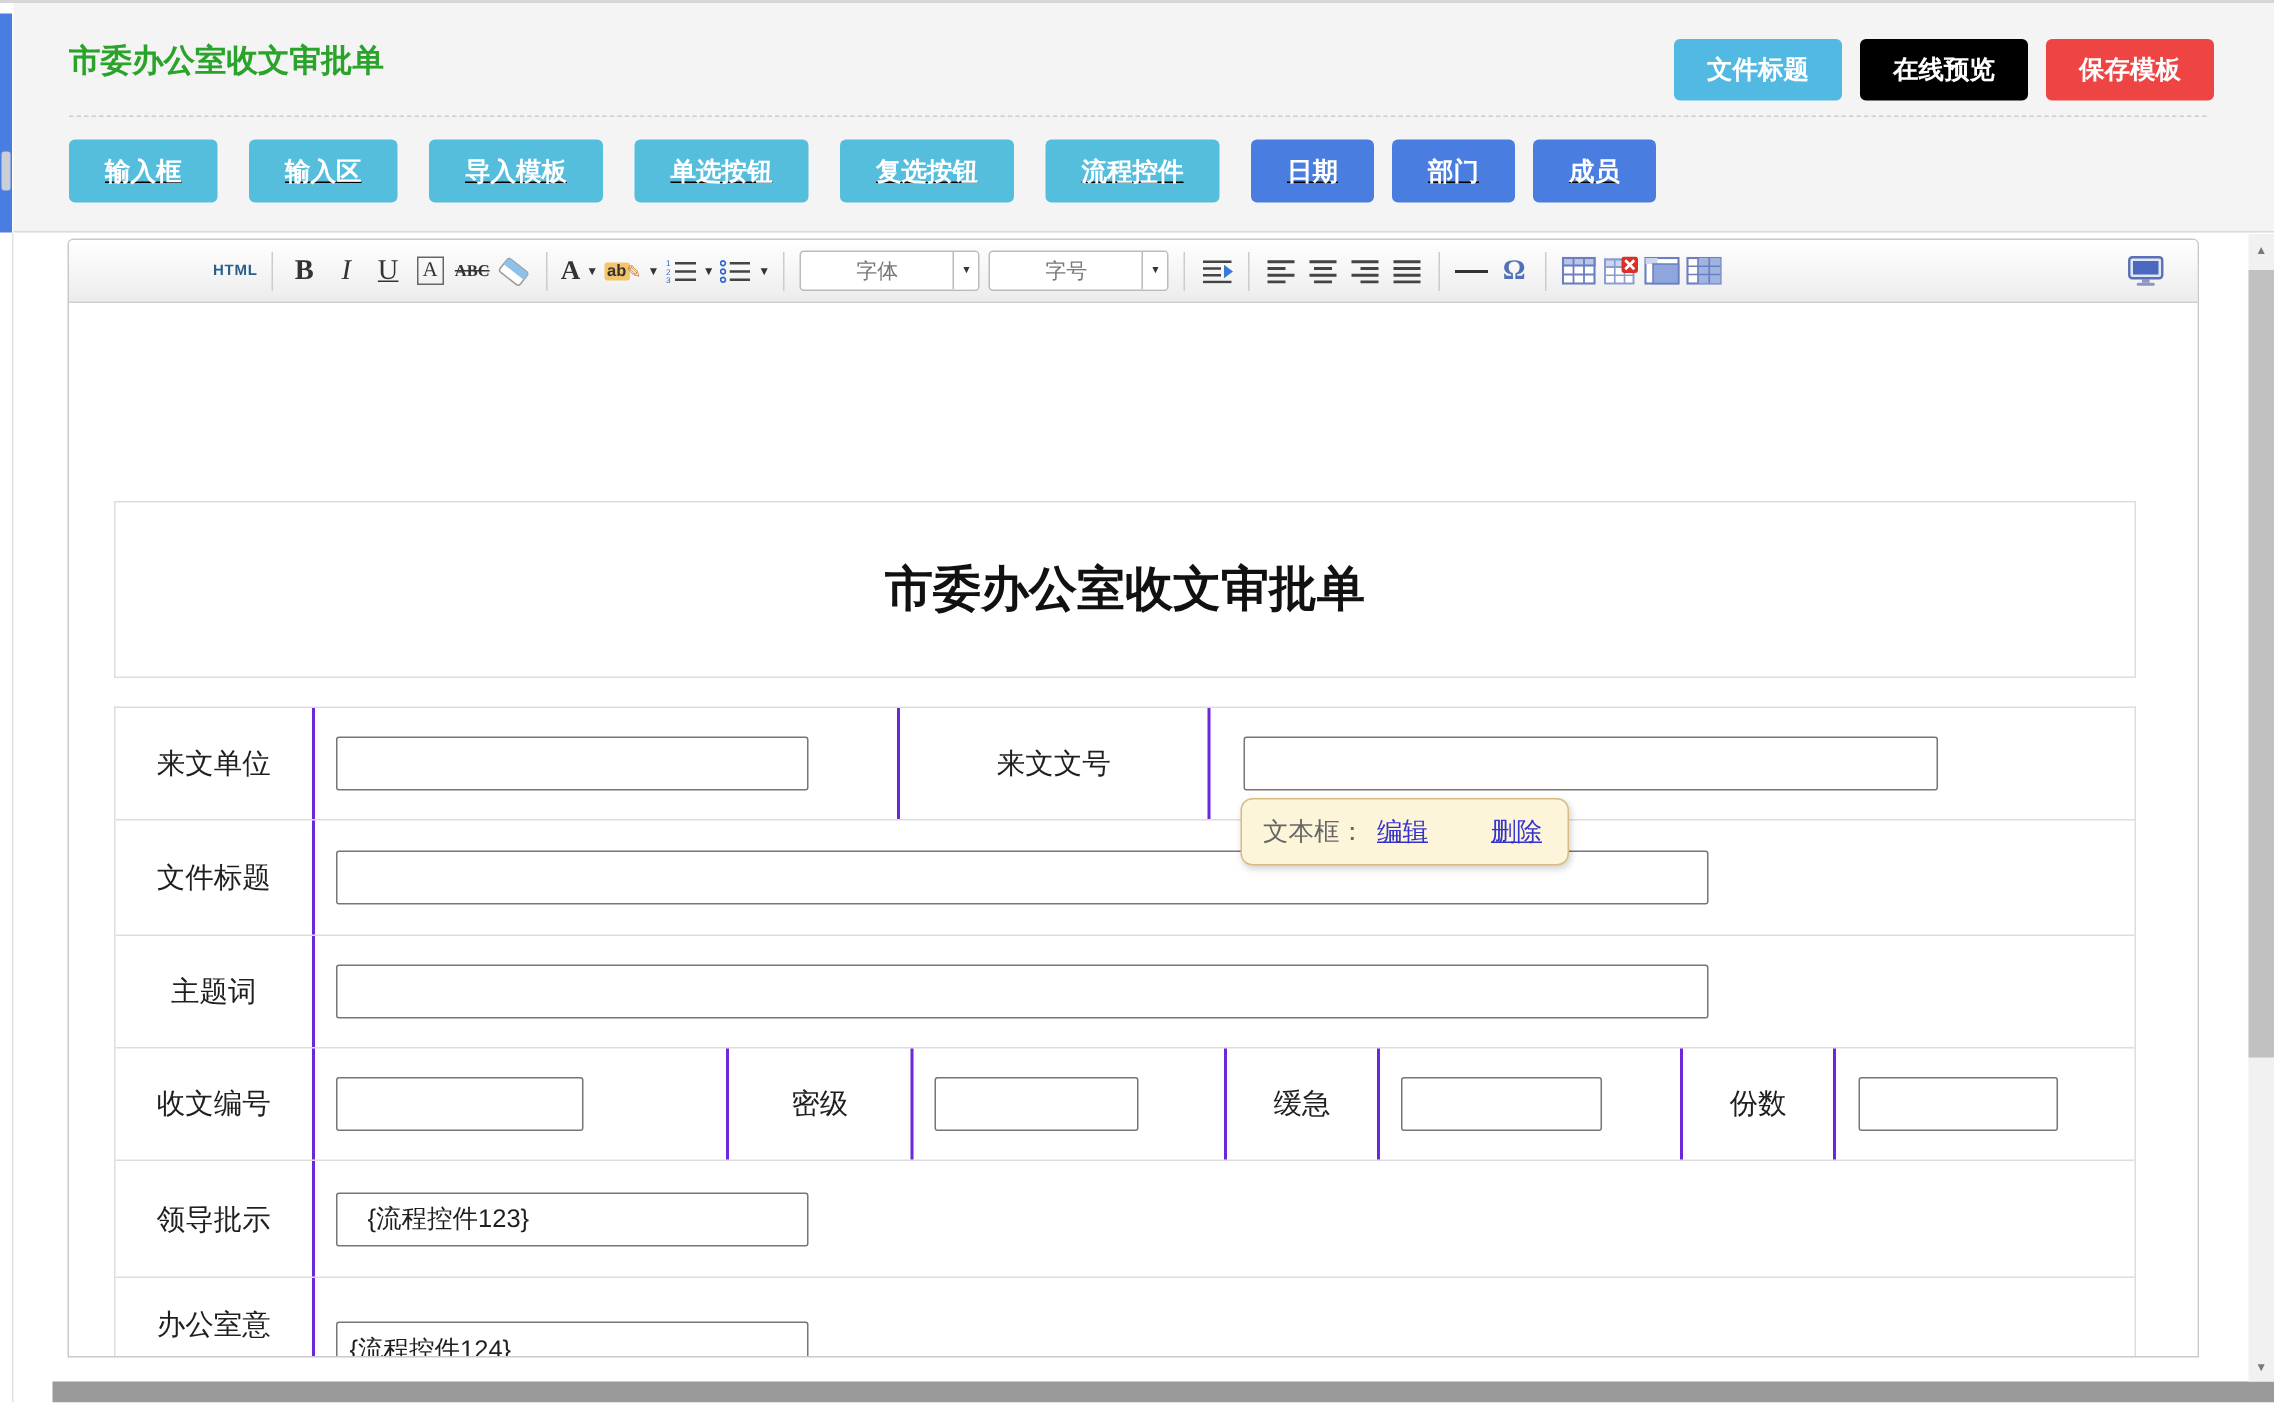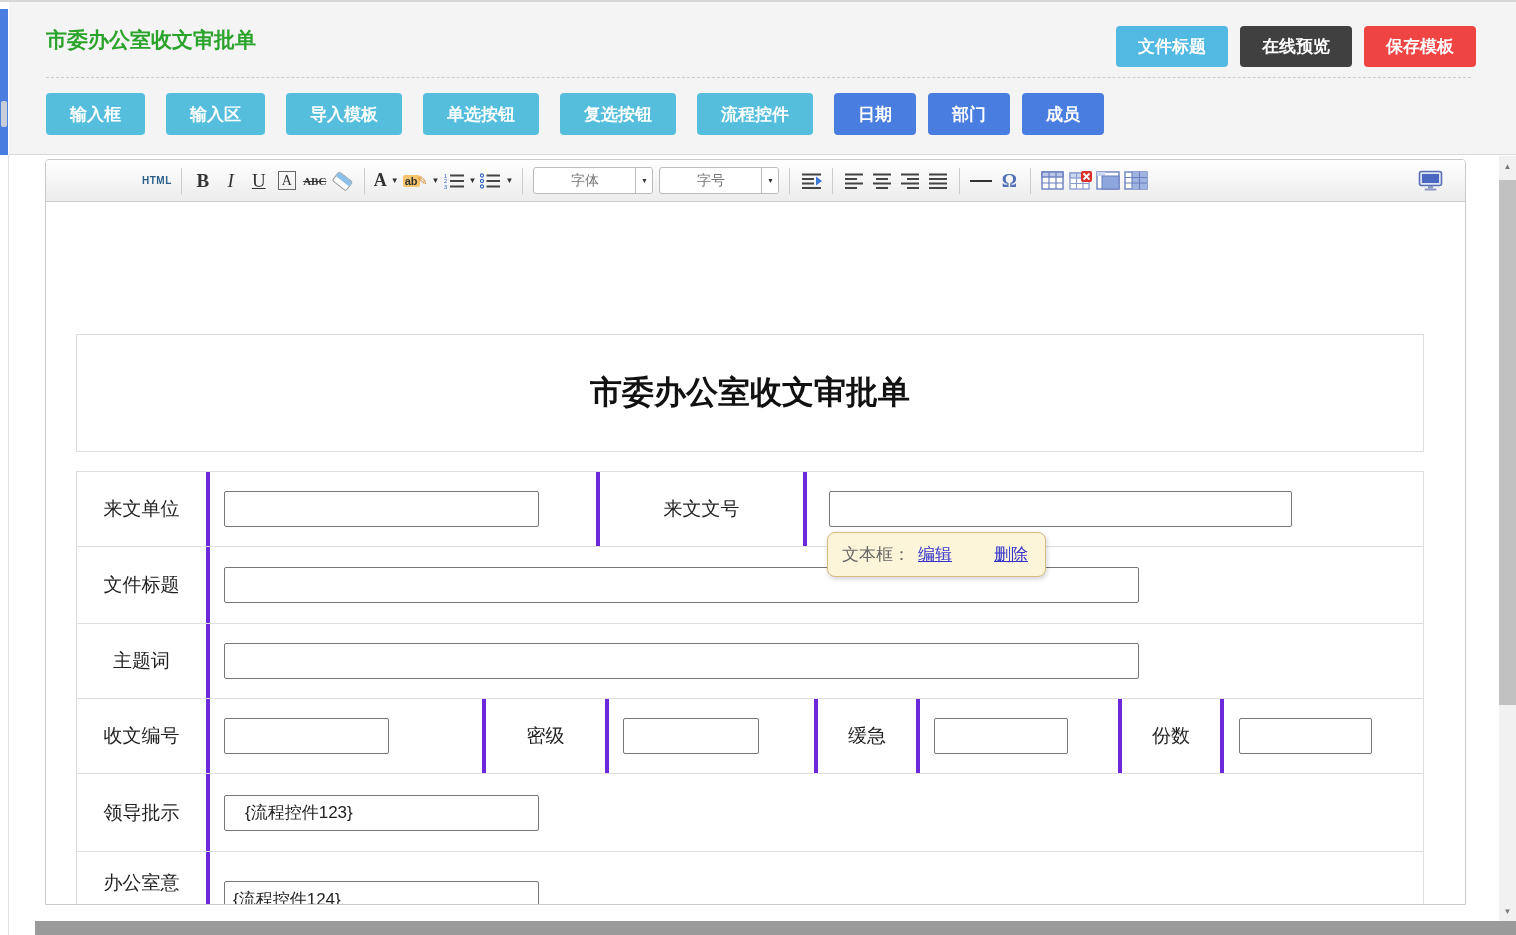--- a/index.html
+++ b/index.html
@@ -14,24 +14,24 @@
   .left-line { position:absolute; left:8px; top:155px; width:1px; height:780px; background:#e2e2e2; }
 
   
   .header { position:absolute; left:9px; top:2px; right:0; height:153px; background:#f4f4f4;
             border-bottom:1px solid #dadada; }
   .page-title { position:absolute; left:37px; top:24px; font-size:21px; font-weight:bold; color:#2aa32a; }
   .actions { position:absolute; top:24px; right:40px; display:flex; gap:12px; }
   .abtn { height:41px; padding:0 22px; border:none; border-radius:4px; color:#fff;
           font-size:17px; font-weight:bold; font-family:"Liberation Sans",sans-serif; cursor:pointer; }
   .abtn.import { background:#52b9e2; }
-  .abtn.preview { background:#404040; }
+  .abtn.preview { background:#000000; }
   .abtn.save { background:#ef4444; }
   .dashed-divider { position:absolute; left:37px; right:45px; top:75px; border-top:1px dashed #ccc; }
-  .widgets { position:absolute; left:37px; top:91px; display:flex; align-items:center; }
+  .widgets { position:absolute; left:37px; top:91px; display:flex; align-items:center;text-decoration:underline; }
   .wbtn { height:42px; padding:0 24px; border:none; border-radius:4px; color:#fff;
           font-size:17px; font-weight:bold; font-family:"Liberation Sans",sans-serif; cursor:pointer; margin-right:21px; }
   .wbtn.light { background:#55bedd; }
   .wbtn.dark { background:#4a7de0; margin-right:12px; }
 
   
   .editor-box { position:absolute; left:45px; top:159px; width:1421px; height:746px;
                 border:1px solid #c9c9c9; border-radius:4px 4px 0 0; background:#fff; overflow:hidden; }
   .toolbar { height:42px; background:linear-gradient(#ffffff,#ececec); border-bottom:1px solid #ccc;
              display:flex; align-items:center; padding:0 20px 0 94px; }
@@ -54,21 +54,21 @@
   .omega { font-family:"Liberation Serif",serif; font-size:19px; font-weight:bold; color:#5170b8; }
   .ml-auto { margin-left:auto; }
 
   
   .doc { position:relative; height:703px; background:#fff; }
   .doc-title-box { position:absolute; left:30px; top:132px; width:1348px; height:118px;
                    border:1px solid #ddd; display:flex; align-items:center; justify-content:center; }
   .doc-title { font-size:32px; font-weight:bold; color:#111; }
   .form { position:absolute; left:30px; top:269px; width:1348px; border:1px solid #ddd; border-bottom:none; }
   .frow { display:flex; border-bottom:1px solid #ddd; }
-  .cell { border-right:4px solid #6d28d9; display:flex; align-items:center; }
+  .cell { border-right:2px solid #6d28d9; display:flex; align-items:center; }
   .cell.last { border-right:none; flex:1; }
   .lbl { justify-content:center; font-size:19px; color:#1f1f1f; }
   .fin { height:36px; border:1px solid #767676; border-radius:2px; background:#fff;
          font-size:17px; color:#1f1f1f; padding:0 8px; font-family:"Liberation Sans",sans-serif; }
   .r1 { height:75px; } .r2 { height:77px; } .r3 { height:75px; } .r4 { height:75px; }
   .r5 { height:78px; } .r6 { height:120px; }
   .r6 .lbl { align-items:flex-start; padding-top:18px; }
   .r6 .cell.last { align-items:flex-start; }
   .r6 .fin { margin-top:29px; }
 

